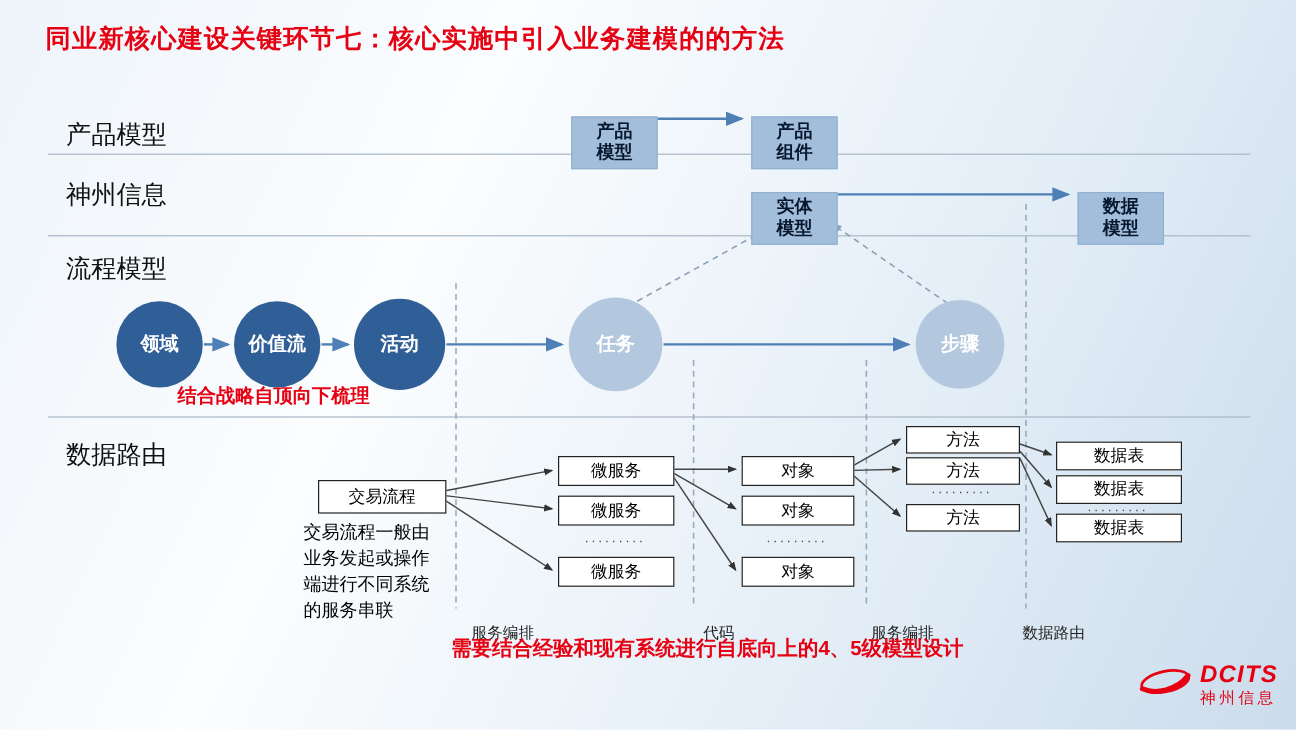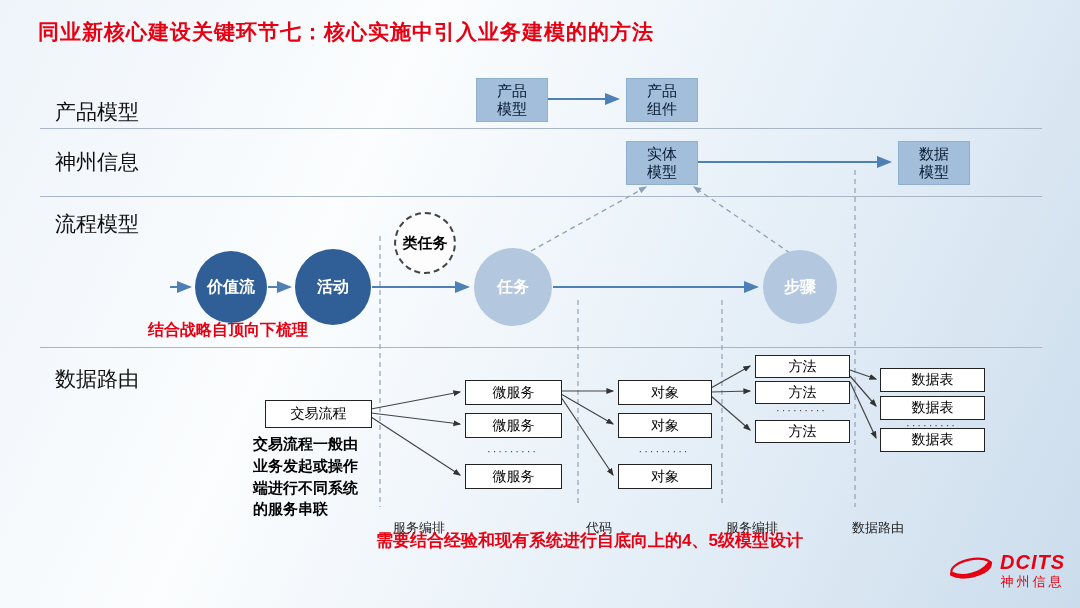--- a/index.html
+++ b/index.html
@@ -6,37 +6,37 @@
   .slide{
     position:relative;width:1080px;height:608px;overflow:hidden;
     background:linear-gradient(115deg,#eef4fa 0%,#fbfdfe 32%,#e4eef7 68%,#cbdcec 100%);
     font-family:"Liberation Sans",sans-serif;
   }
   .title{position:absolute;left:38px;top:18px;font-size:21px;font-weight:bold;color:#e60012;letter-spacing:1px;}
   .hline{position:absolute;left:40px;width:1002px;height:0;border-top:1px solid #a9b6c6;}
   .row-label{position:absolute;font-family:"Liberation Serif",serif;font-size:21px;color:#111;text-align:right;}
   .bluebox{
     position:absolute;background:#a2bedb;border:1px solid #90b0d0;color:#07182e;
-    font-weight:normal;font-size:15px;line-height:1.2;display:flex;align-items:center;justify-content:center;
-    text-align:right;white-space:pre-line;
+    font-weight:bold;font-size:15px;line-height:1.2;display:flex;align-items:center;justify-content:center;
+    text-align:right;white-space:pre-line;margin-top:19px;
   }
   .circle{position:absolute;border-radius:50%;display:flex;align-items:center;justify-content:center;
     color:#fff;font-weight:bold;font-size:16px;text-align:center;}
   .circle.dark{background:#2f5f96;}
   .circle.light{background:#b3c8de;}
   .circle.dashed{background:#fdfdfd;border:2px dashed #444;color:#000;font-size:15px;}
   .wbox{position:absolute;background:#fff;border:1px solid #222;display:flex;align-items:center;justify-content:center;
     font-size:14px;font-family:"Liberation Serif",serif;color:#000;}
   .dots{position:absolute;text-align:center;font-size:11px;color:#444;letter-spacing:2px;line-height:1;}
   .red-note{position:absolute;color:#e60012;font-weight:bold;}
   .lane-label{position:absolute;font-size:13px;color:#222;font-family:"Liberation Serif",serif;margin-top:23px;}
-  .desc{position:absolute;font-size:15px;color:#000;font-family:"Liberation Serif",serif;line-height:1.45;white-space:pre-line;font-weight:bold;}
+  .desc{position:absolute;font-size:15px;color:#000;font-family:"Liberation Serif",serif;line-height:1.45;white-space:pre-line;}
   .connector-layer{position:absolute;left:0;top:0;pointer-events:none;}
   .logo{position:absolute;left:948px;top:552px;display:flex;align-items:center;gap:6px;}
-  .logo-text{display:flex;flex-direction:column;line-height:1.05;text-align:center;}
+  .logo-text{display:flex;flex-direction:column;line-height:1.05;}
   .logo-brand{color:#e60012;font-weight:bold;font-style:italic;font-size:20px;letter-spacing:1px;}
   .logo-company{color:#e60012;font-size:13px;letter-spacing:3px;margin-top:2px;}
 </style>
 </head>
 <body>
 
 <div class="slide">
 
   <div class="title">同业新核心建设关键环节七：核心实施中引入业务建模的的方法</div>
 
@@ -97,23 +97,23 @@
   <div class="bluebox" style="left:476px;top:78px;width:70px;height:42px">产品
 模型</div>
   <div class="bluebox" style="left:626px;top:78px;width:70px;height:42px">产品
 组件</div>
 
   <div class="bluebox" style="left:626px;top:141px;width:70px;height:42px">实体
 模型</div>
   <div class="bluebox" style="left:898px;top:141px;width:70px;height:42px">数据
 模型</div>
 
+  <div class="circle dark" style="left:97px;top:251px;width:72px;height:72px">领域</div>
   <div class="circle dark" style="left:195px;top:251px;width:72px;height:72px">价值流</div>
   <div class="circle dark" style="left:295px;top:249px;width:76px;height:76px">活动</div>
-  <div class="circle dashed" style="left:394px;top:212px;width:58px;height:58px">类任务</div>
   <div class="circle light" style="left:474px;top:248px;width:78px;height:78px">任务</div>
   <div class="circle light" style="left:763px;top:250px;width:74px;height:74px">步骤</div>
 
   <div class="red-note" style="left:148px;top:320px;font-size:16px">结合战略自顶向下梳理</div>
 
   <div class="wbox" style="left:265px;top:400px;width:105px;height:26px">交易流程</div>
 
   <div class="wbox" style="left:465px;top:380px;width:95px;height:23px">微服务</div>
   <div class="wbox" style="left:465px;top:413px;width:95px;height:23px">微服务</div>
   <div class="dots" style="left:465px;top:446px;width:95px">·········</div>

